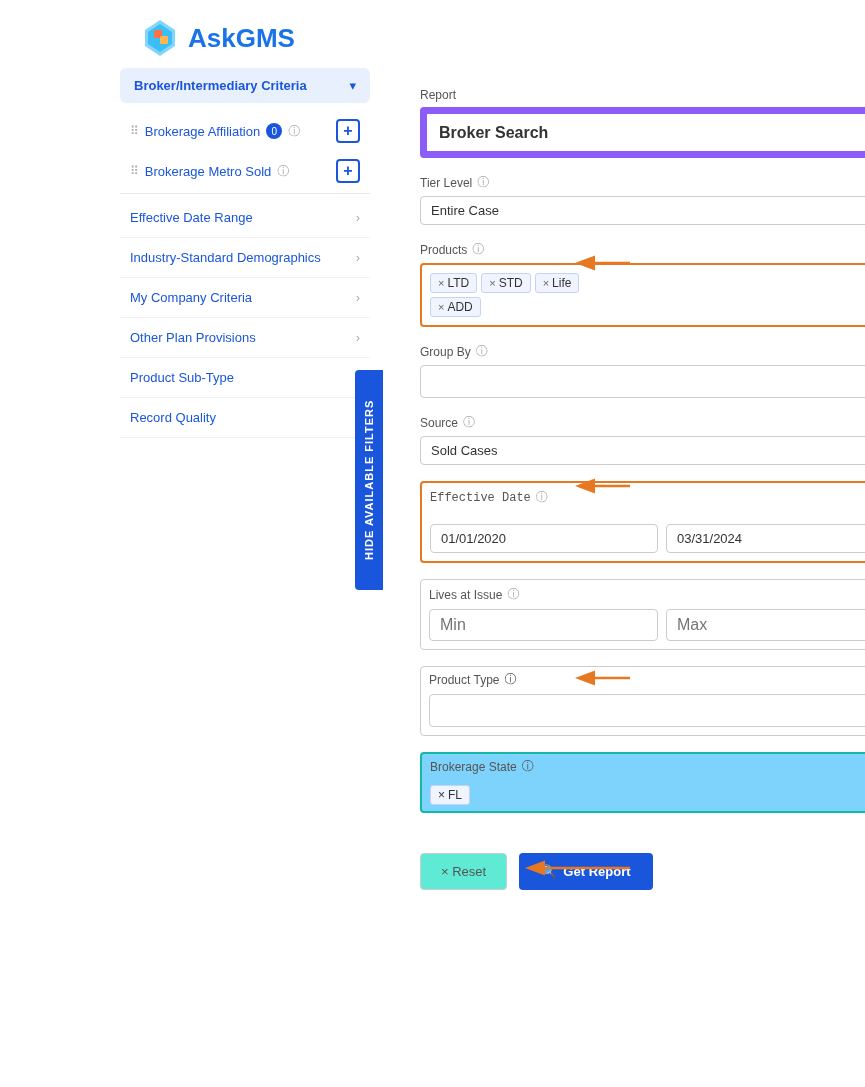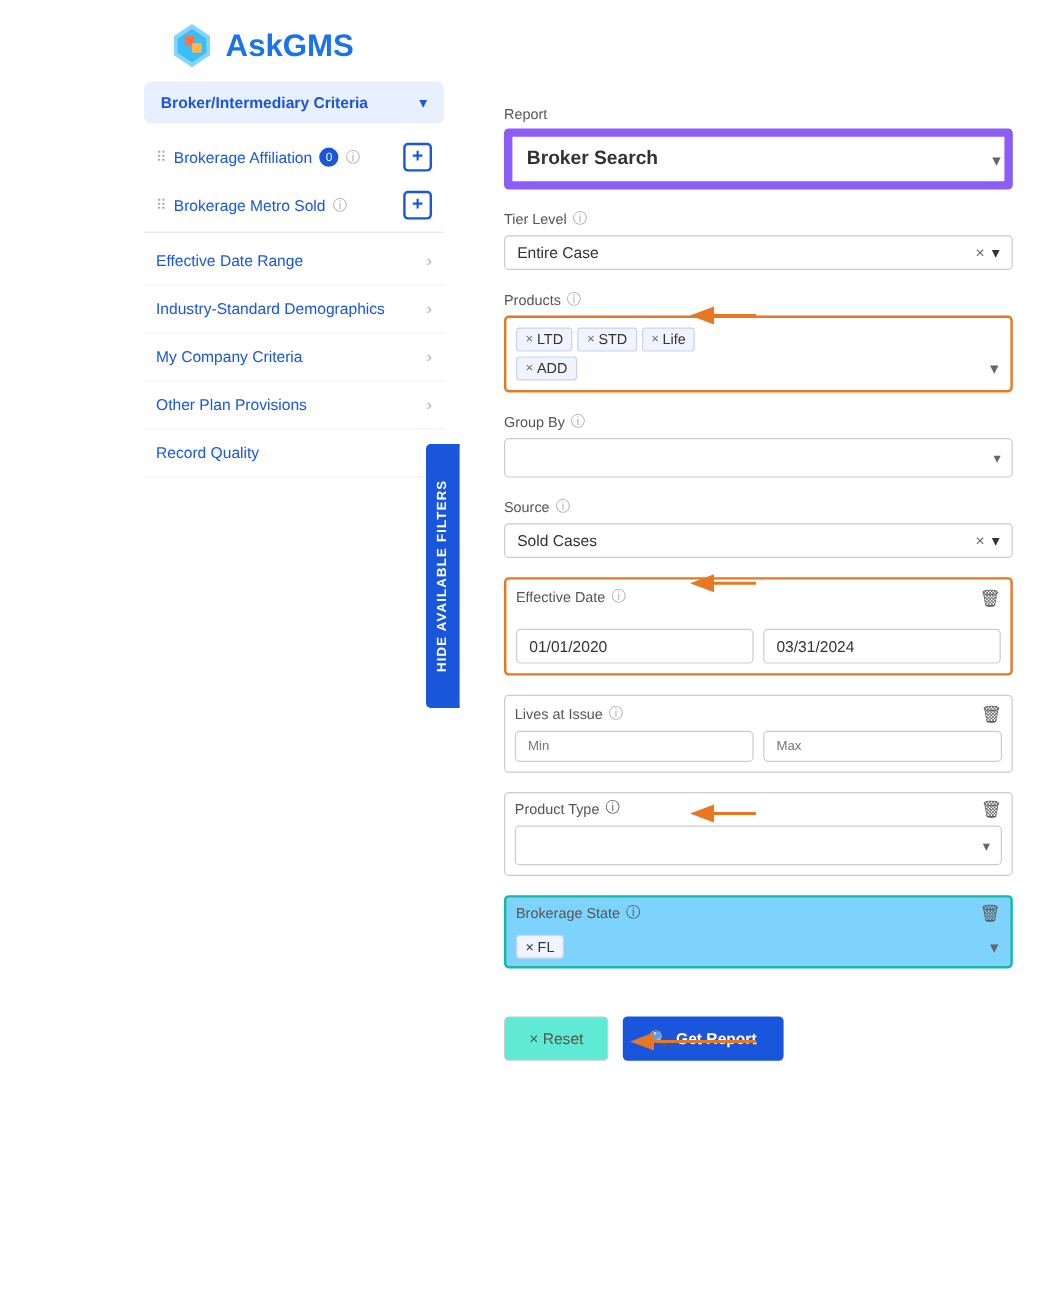--- a/index.html
+++ b/index.html
@@ -291,21 +291,21 @@
     .lives-fields {
       display: flex;
       gap: 8px;
       padding: 4px 8px 8px 8px;
     }
     .lives-input {
       flex: 1;
       padding: 6px 10px;
       border: 1px solid #ccc;
       border-radius: 4px;
-      font-size: 11px;
+      font-size: 16px;
       color: #aaa;
     }
 
     
     .product-type-container {
       border: 1px solid #ccc;
       border-radius: 4px;
       background: #fff;
     }
     .filter-header {
@@ -467,20 +467,24 @@
     <div class="sidebar-nav-item">
       <span class="sidebar-nav-label">Industry-Standard Demographics</span>
       <span class="sidebar-nav-chevron">›</span>
     </div>
     <div class="sidebar-nav-item">
       <span class="sidebar-nav-label">My Company Criteria</span>
       <span class="sidebar-nav-chevron">›</span>
     </div>
     <div class="sidebar-nav-item">
       <span class="sidebar-nav-label">Other Plan Provisions</span>
+      <span class="sidebar-nav-chevron">›</span>
+    </div>
+    <div class="sidebar-nav-item">
+      <span class="sidebar-nav-label">Product Sub-Type</span>
       <span class="sidebar-nav-chevron">›</span>
     </div>
     <div class="sidebar-nav-item">
       <span class="sidebar-nav-label">Record Quality</span>
       <span class="sidebar-nav-chevron">›</span>
     </div>
 
   </div>
 
   <div class="hide-filters-tab">HIDE AVAILABLE FILTERS</div>
@@ -564,21 +568,21 @@
         <div class="source-right">
           <span class="source-clear">×</span>
           <span>▾</span>
         </div>
       </div>
     </div>
 
     <div class="field-group">
       <div class="effective-date-container">
         <div class="effective-date-header">
-          <div class="field-label" style="margin:0;">
+          <div class="field-label" style="margin:0;font-family:Liberation Mono, monospace;">
             <span>Effective Date</span>
             <span class="info-icon">ⓘ</span>
           </div>
           <span class="delete-icon">🗑</span>
         </div>
         <div class="effective-date-fields">
           <input type="text" class="date-input" value="01/01/2020" style="">
           <input type="text" class="date-input" value="03/31/2024" style="">
         </div>
       </div>

